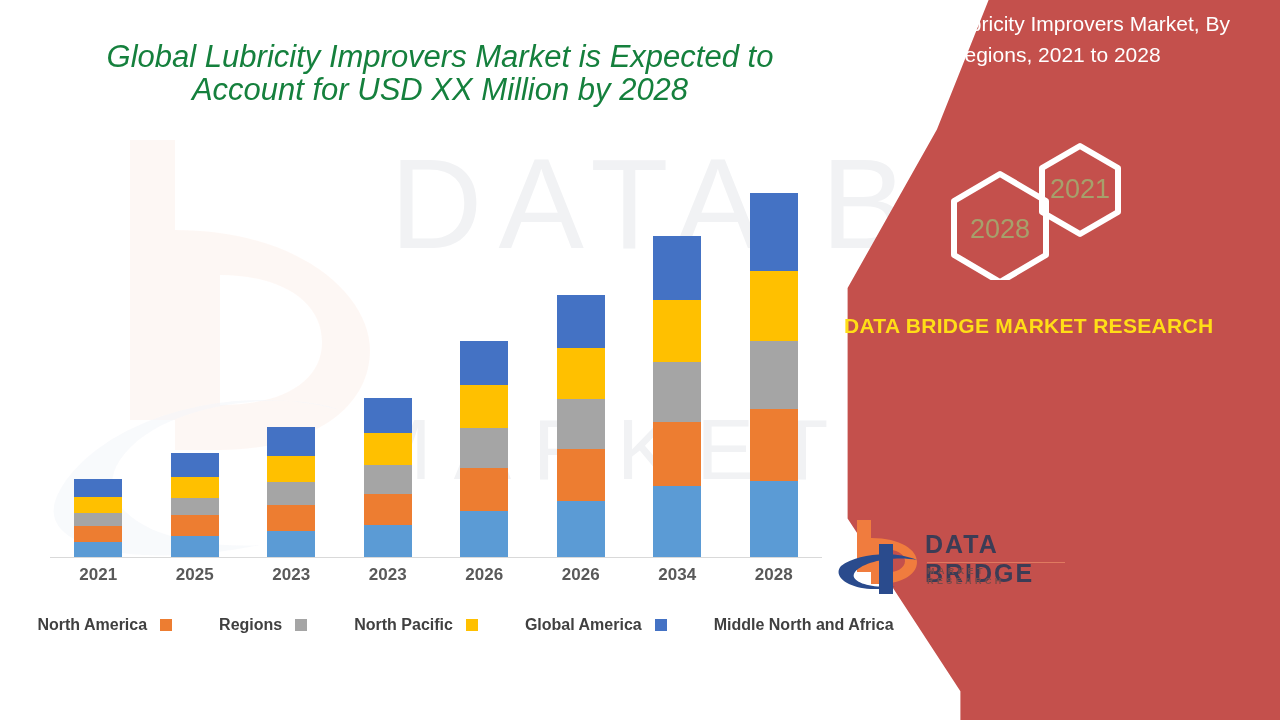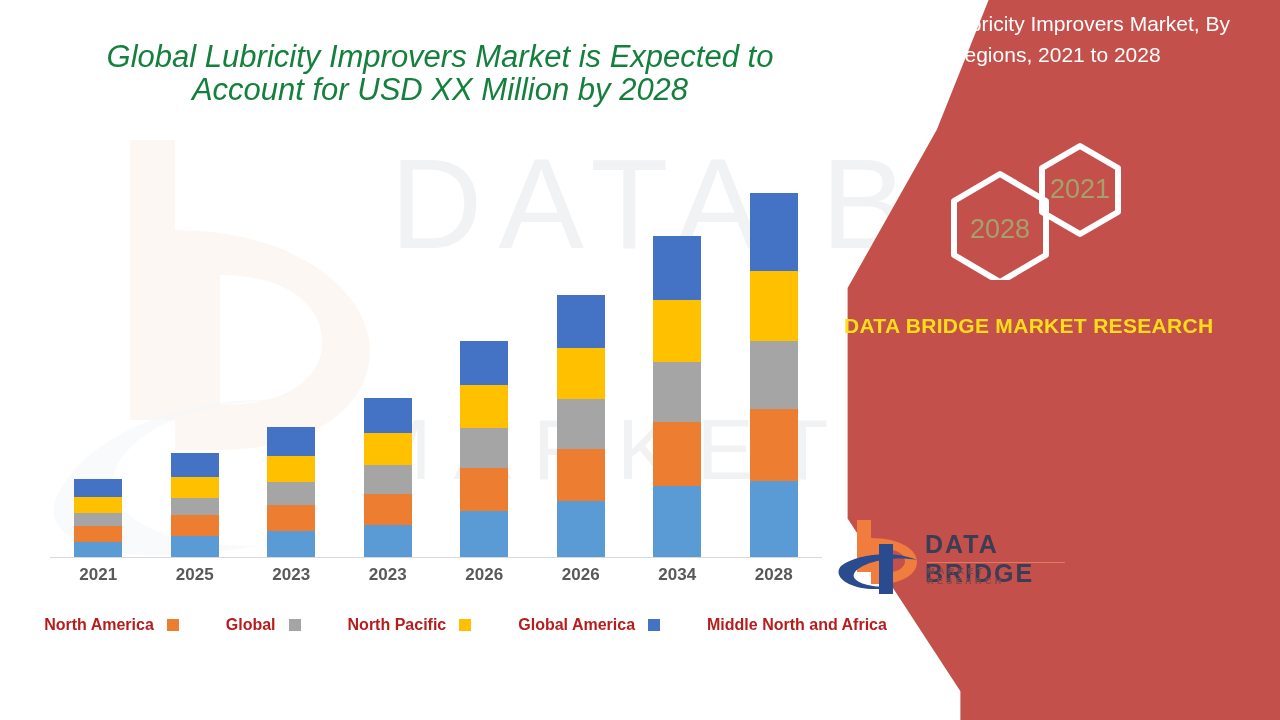--- a/index.html
+++ b/index.html
@@ -85,21 +85,21 @@
 
   
   .legend {
     position: absolute;
     left: 50px; top: 616px; width: 772px;
     display: flex; align-items: center; justify-content: center;
     gap: 13px;
   }
   .legend-item { display: flex; align-items: center; gap: 5px; }
   .swatch { width: 12px; height: 12px; display:block; }
-  .legend-label { font-size: 16px; color: #b91c1c; font-weight: 600; white-space: nowrap; margin-left: 42px; }
+  .legend-label { font-size: 16px; color: #404040; font-weight: 600; white-space: nowrap; margin-left: 42px; }
 
   
   .panel {
     position: absolute;
     top: 0; right: 0;
     width: 470px; height: 720px;
     background: #c4504c;
     clip-path: polygon(100% 0, 100% 100%, 32% 100%, 32% 96%, 8% 72%, 8% 40%, 27% 18%, 38% 0);
   }
   .panel-inner {
@@ -242,21 +242,21 @@
       <div class="xlabel">2034</div>
       <div class="xlabel">2028</div>
     </div>
   <div class="legend" id="legend">
       <div class="legend-item">
         <span class="swatch" style="background: rgb(91, 155, 213);"></span>
         <span class="legend-label">North America</span>
       </div>
       <div class="legend-item">
         <span class="swatch" style="background: rgb(237, 125, 49);"></span>
-        <span class="legend-label">Global</span>
+        <span class="legend-label">Regions</span>
       </div>
       <div class="legend-item">
         <span class="swatch" style="background: rgb(165, 165, 165);"></span>
         <span class="legend-label">North Pacific</span>
       </div>
       <div class="legend-item">
         <span class="swatch" style="background: rgb(255, 192, 0);"></span>
         <span class="legend-label">Global America</span>
       </div>
       <div class="legend-item">

